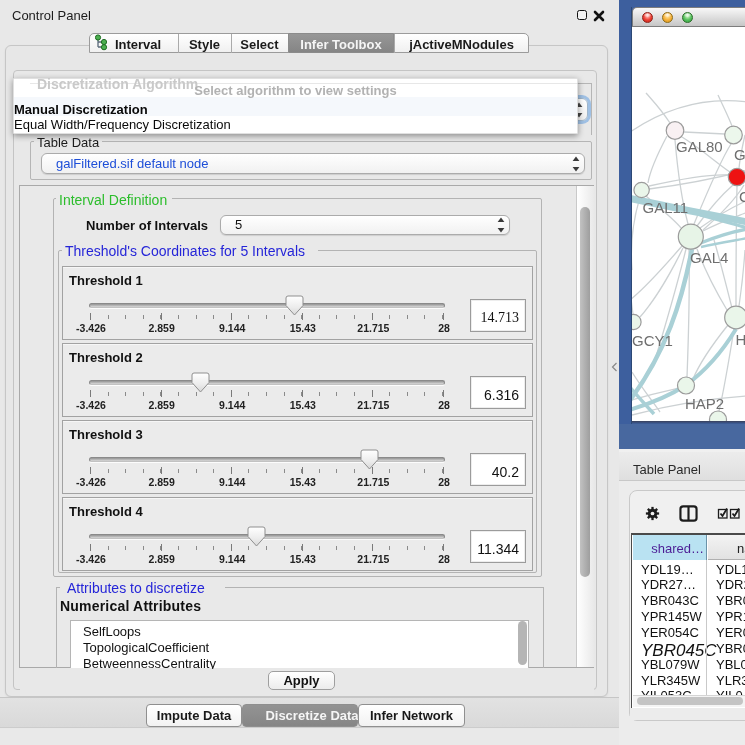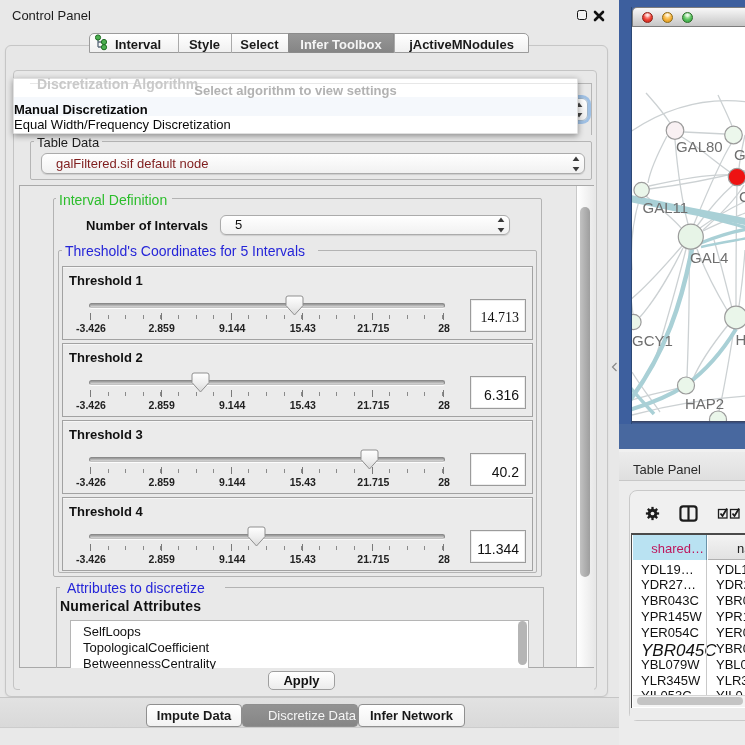--- a/index.html
+++ b/index.html
@@ -35,21 +35,21 @@
 <div class="abs" style="left:578px;top:83px;width:14px;height:52px;border-top:1px solid #b5b5b5;border-right:1px solid #b5b5b5;"></div>
 <div class="abs" style="left:569px;top:98px;width:19px;height:23px;border-radius:6px;box-shadow:0 0 0 3px rgba(110,165,225,0.6);background:linear-gradient(180deg,#fff,#eee);border:1px solid #9fb6cc;"></div>
 <svg class="abs" style="left:574px;top:102px" width="10" height="16" viewBox="0 0 10 16">
     <path d="M5 0.5 L8.4 5 L1.6 5 Z" fill="#444"></path>
     <path d="M5 15.5 L8.4 11 L1.6 11 Z" fill="#444"></path>
   </svg>
 <div class="abs" style="left:30px;top:141px;width:562px;height:39px;border:1px solid #b5b5b5;border-radius:2px;"></div>
 <div class="abs" style="left:34px;top:134px;width:68px;height:15px;background:#e8e8e8;"></div>
 <div class="txt" style="left:37px;top:134.5px;font-size:13px;line-height:15px;color:#1c1c1c;font-weight:400;">Table Data</div>
 <div class="abs" style="left:41px;top:153px;width:544px;height:21px;background:linear-gradient(180deg,#ffffff,#f1f1f1);border:1px solid #ababab;border-radius:6px;box-shadow:0 1px 1px rgba(0,0,0,0.12);"></div>
-<div class="txt" style="left:56px;top:155.5px;font-size:13px;line-height:15px;color:#7f1d1d;font-weight:400;">galFiltered.sif default node</div>
+<div class="txt" style="left:56px;top:155.5px;font-size:13px;line-height:15px;color:#1d4ed8;font-weight:400;">galFiltered.sif default node</div>
 <svg class="abs" style="left:571px;top:156px" width="10" height="16" viewBox="0 0 10 16">
     <path d="M5 0.5 L8.4 5 L1.6 5 Z" fill="#3a3a3a"></path>
     <path d="M5 15.5 L8.4 11 L1.6 11 Z" fill="#3a3a3a"></path>
   </svg>
 <div class="abs" style="left:19px;top:185px;width:575px;height:483px;background:#e9e9e9;border:1px solid #a9a9a9;"></div>
 <div class="abs" style="left:576px;top:186px;width:18px;height:481px;background:linear-gradient(90deg,#ffffff,#f2f2f2 60%,#e9e9e9);border-left:1px solid #c9c9c9;"></div>
 <div class="abs" style="left:580px;top:207px;width:10px;height:370px;border-radius:5px;background:linear-gradient(90deg,#c2c2c2,#9e9e9e);"></div>
 <div class="abs" style="left:53px;top:198px;width:489px;height:379px;border:1px solid #b3b3b3;border-radius:2px;"></div>
 <div class="abs" style="left:56px;top:192px;width:116px;height:13px;background:#e9e9e9;"></div>
 <div class="txt" style="left:59px;top:191.5px;font-size:14px;line-height:16px;color:#2bbd2b;font-weight:400;">Interval Definition</div>
@@ -165,21 +165,21 @@
 <div class="txt" style="left:83px;top:656px;font-size:13px;line-height:15px;color:#111;font-weight:400;">BetweennessCentrality</div>
 <div class="abs" style="left:518px;top:621px;width:9px;height:44px;border-radius:4.5px;background:#b5b5b5;"></div>
 <div class="abs" style="left:20px;top:669px;width:574px;height:27px;background:#e8e8e8;"></div>
 <div class="abs" style="left:268px;top:671px;width:67px;height:19px;background:linear-gradient(180deg,#ffffff,#ececec);border:1px solid #9f9f9f;border-radius:5px;"></div>
 <div class="txt" style="left:268px;top:673px;width:67px;text-align:center;font-size:13px;color:#111;font-weight:700;">Apply</div>
 <div class="abs" style="left:0px;top:697px;width:619px;height:31px;background:linear-gradient(180deg,#e2e2e2,#d9d9d9);border-top:1px solid #c6c6c6;border-bottom:1px solid #cccccc;"></div>
 <div class="abs" style="left:0px;top:729px;width:619px;height:16px;background:#e9e9e9;"></div>
 <div class="abs" style="left:146px;top:704px;width:96px;height:23px;border:1px solid #8f8f8f;border-radius:4px;background:linear-gradient(180deg,#ffffff,#f2f2f2);"></div>
 <div class="txt" style="left:146px;top:708px;width:96px;text-align:center;font-size:13px;color:#1a1a1a;font-weight:700;">Impute Data</div>
 <div class="abs" style="left:242px;top:704px;width:116px;height:23px;border:1px solid #8f8f8f;border-radius:4px;background:linear-gradient(180deg,#939393,#868686);"></div>
-<div class="txt" style="left:242px;top:708px;width:140px;text-align:center;font-size:13px;color:#f5f5f5;font-weight:400;">Discretize Data</div>
+<div class="txt" style="left:242px;top:708px;width:140px;text-align:center;font-size:13px;color:#f5f5f5;font-weight:700;">Discretize Data</div>
 <div class="abs" style="left:358px;top:704px;width:107px;height:23px;border:1px solid #8f8f8f;border-radius:4px;background:linear-gradient(180deg,#ffffff,#f2f2f2);"></div>
 <div class="txt" style="left:358px;top:708px;width:107px;text-align:center;font-size:13px;color:#1a1a1a;font-weight:700;">Infer Network</div>
 <svg class="abs" style="left:611px;top:362px" width="7" height="10" viewBox="0 0 7 10">
     <path d="M5.5 1 L1.5 5 L5.5 9" stroke="#888" stroke-width="1.2" fill="none"></path>
   </svg>
 <div class="abs" style="left:13px;top:78px;width:565px;height:56px;background:#ffffff;box-shadow:0 2px 6px rgba(0,0,0,0.4);border:1px solid rgba(0,0,0,0.12);border-radius:1px;"></div>
 <div class="abs" style="left:14px;top:97px;width:563px;height:19px;background:#f5f8fc;"></div>
 <div class="abs" style="left:30px;top:83px;width:548px;height:1px;background:rgba(160,160,160,0.25);"></div>
 <div class="txt" style="left:37px;top:76px;font-size:14px;line-height:16px;color:#c9c9c9;font-weight:700;">Discretization Algorithm</div>
 <div class="txt" style="left:14px;top:82.5px;width:563px;text-align:center;font-size:13px;color:#b2b2b2;font-weight:700;">Select algorithm to view settings</div>
@@ -274,21 +274,21 @@
 <svg class="abs" style="left:716.5px;top:507px" width="12" height="12" viewBox="0 0 12 12">
     <rect x="1.5" y="2.5" width="8.5" height="8.5" fill="none" stroke="#1c1c1c" stroke-width="1.3"></rect>
     <path d="M3.5 6.5 L5.5 9 L10 1.5" stroke="#1c1c1c" stroke-width="1.8" fill="none"></path>
   </svg>
 <svg class="abs" style="left:729px;top:507px" width="12" height="12" viewBox="0 0 12 12">
     <rect x="1.5" y="2.5" width="8.5" height="8.5" fill="none" stroke="#1c1c1c" stroke-width="1.3"></rect>
     <path d="M3.5 6.5 L5.5 9 L10 1.5" stroke="#1c1c1c" stroke-width="1.8" fill="none"></path>
   </svg>
 <div class="abs" style="left:631px;top:533px;width:114px;height:175px;background:#fff;border-left:1.5px solid #4a4a4a;border-top:2px solid #4a4a4a;"></div>
 <div class="abs" style="left:633px;top:535px;width:74px;height:25px;background:#b9e2f2;border-right:1px solid #6b93a8;"></div>
-<div class="txt" style="left:634px;top:541px;width:70px;text-align:right;font-size:13px;color:#be185d;">shared…</div>
+<div class="txt" style="left:634px;top:541px;width:70px;text-align:right;font-size:13px;color:#4c1d95;">shared…</div>
 <div class="abs" style="left:708px;top:535px;width:37px;height:25px;background:linear-gradient(180deg,#f3f3f3,#e2e2e2);border-bottom:1px solid #b0b0b0;"></div>
 <div class="txt" style="left:737px;top:541px;font-size:13px;line-height:15px;color:#222;font-weight:400;">na</div>
 <div class="abs" style="left:633px;top:560px;width:112px;height:135px;overflow:hidden;background:#fff;">
 <div class="txt" style="left:8px;top:1.5px;font-size:13px;color:#111;">YDL19…</div>
 <div class="txt" style="left:83px;top:1.5px;font-size:13px;color:#111;">YDL1</div>
 <div class="txt" style="left:8px;top:17.36px;font-size:13px;color:#111;">YDR27…</div>
 <div class="txt" style="left:83px;top:17.36px;font-size:13px;color:#111;">YDR2</div>
 <div class="txt" style="left:8px;top:33.22px;font-size:13px;color:#111;">YBR043C</div>
 <div class="txt" style="left:83px;top:33.22px;font-size:13px;color:#111;">YBR0</div>
 <div class="txt" style="left:8px;top:49.08px;font-size:13px;color:#111;">YPR145W</div>

